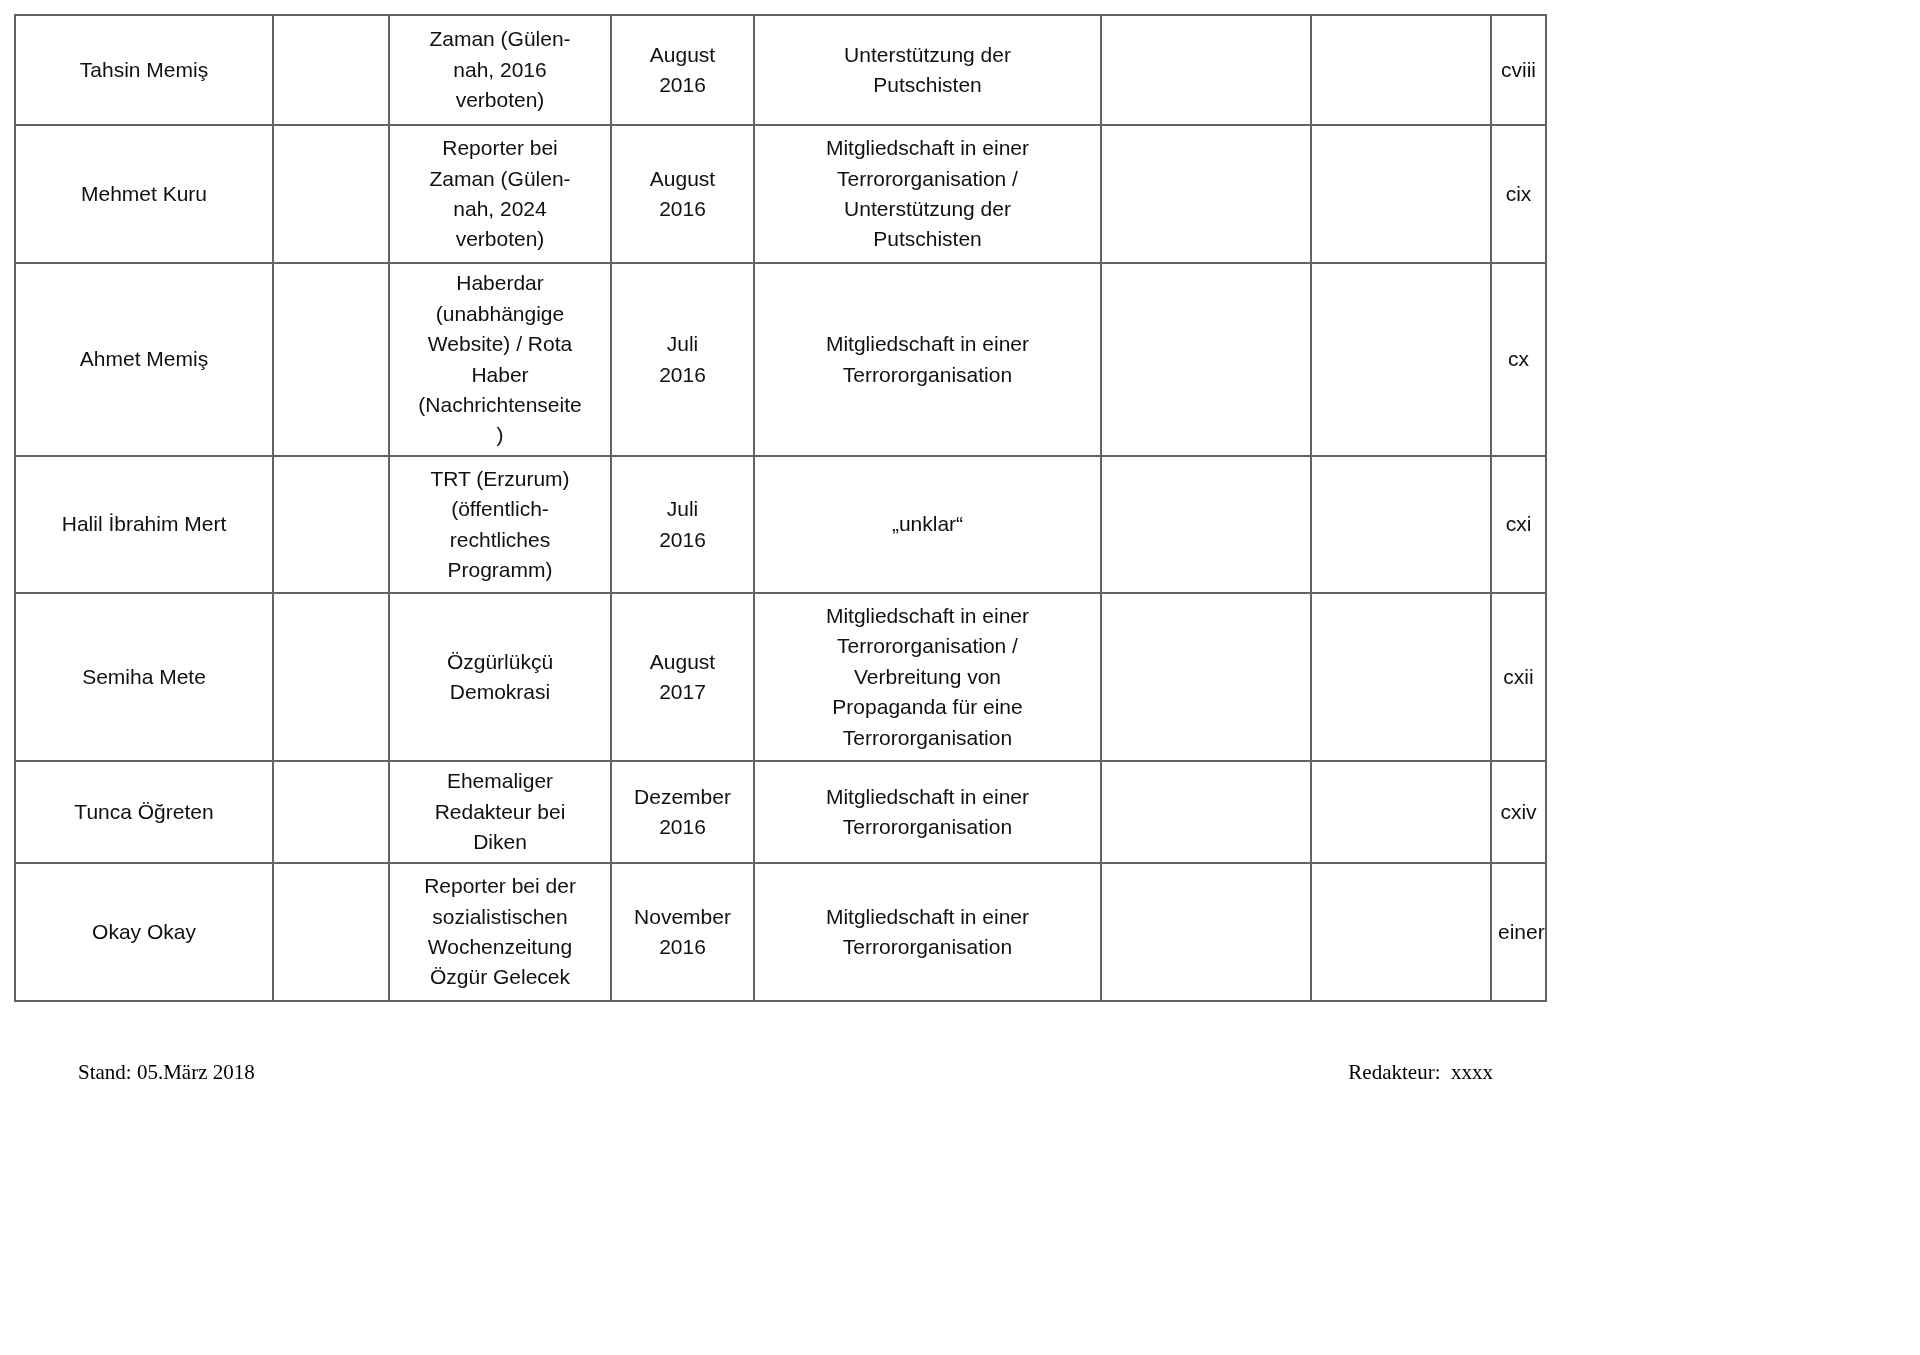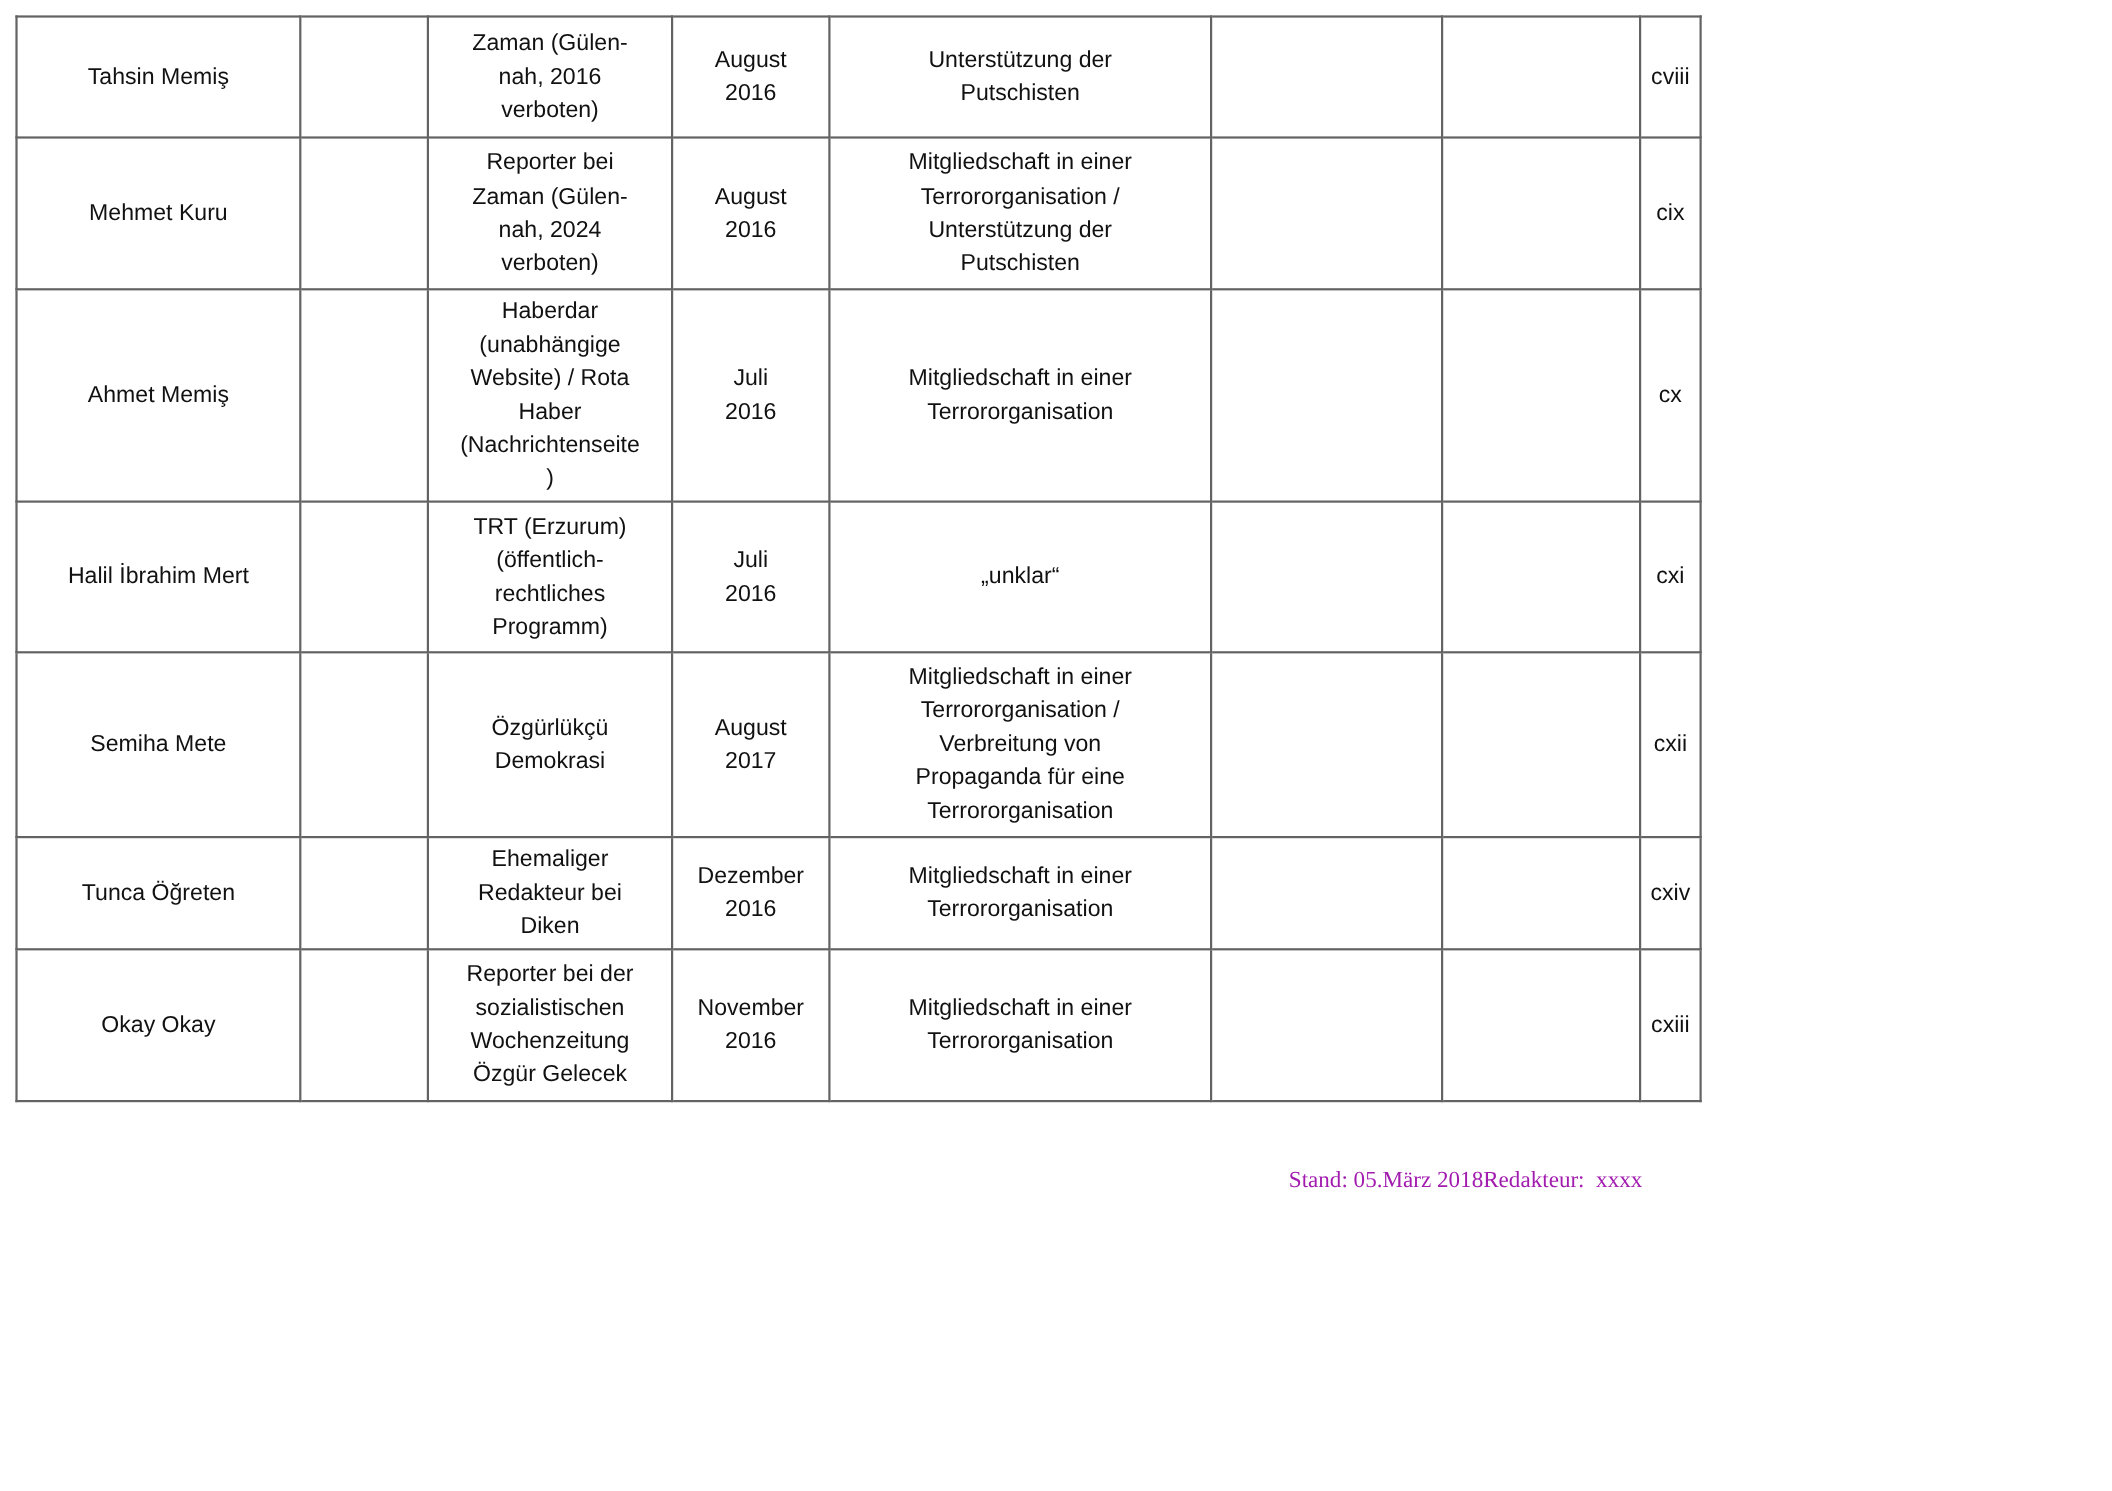--- a/index.html
+++ b/index.html
@@ -38,26 +38,26 @@
   td.footnote {
     font-size: 13px;
     line-height: 1.2;
   }
   .footer {
     position: absolute;
     left: 14px;
     top: 1060px;
     width: 1531px;
     display: flex;
-    justify-content: flex-end;
+    justify-content: space-between;
     box-sizing: border-box;
     padding: 0 52px 0 64px;
     font-family: "Liberation Serif", serif;
     font-size: 21px;
-    color: #a21caf;
+    color: #000000;
   }
   .footer span {
     white-space: pre;
   }
 </style>
 </head>
 <body>
 
 <div class="page">
 
@@ -171,21 +171,21 @@
         <td class="outlet">Reporter bei der
 sozialistischen
 Wochenzeitung
 Özgür Gelecek</td>
         <td class="date">November
 2016</td>
         <td class="accusation">Mitgliedschaft in einer
 Terrororganisation</td>
         <td class="empty"></td>
         <td class="empty"></td>
-        <td class="footnote">cxiii</td>
+        <td class="footnote">einer</td>
       </tr>
     </tbody>
   </table>
 
   <div class="footer">
     <span>Stand: 05.März 2018</span>
     <span>Redakteur:  xxxx</span>
   </div>
 
 </div>

